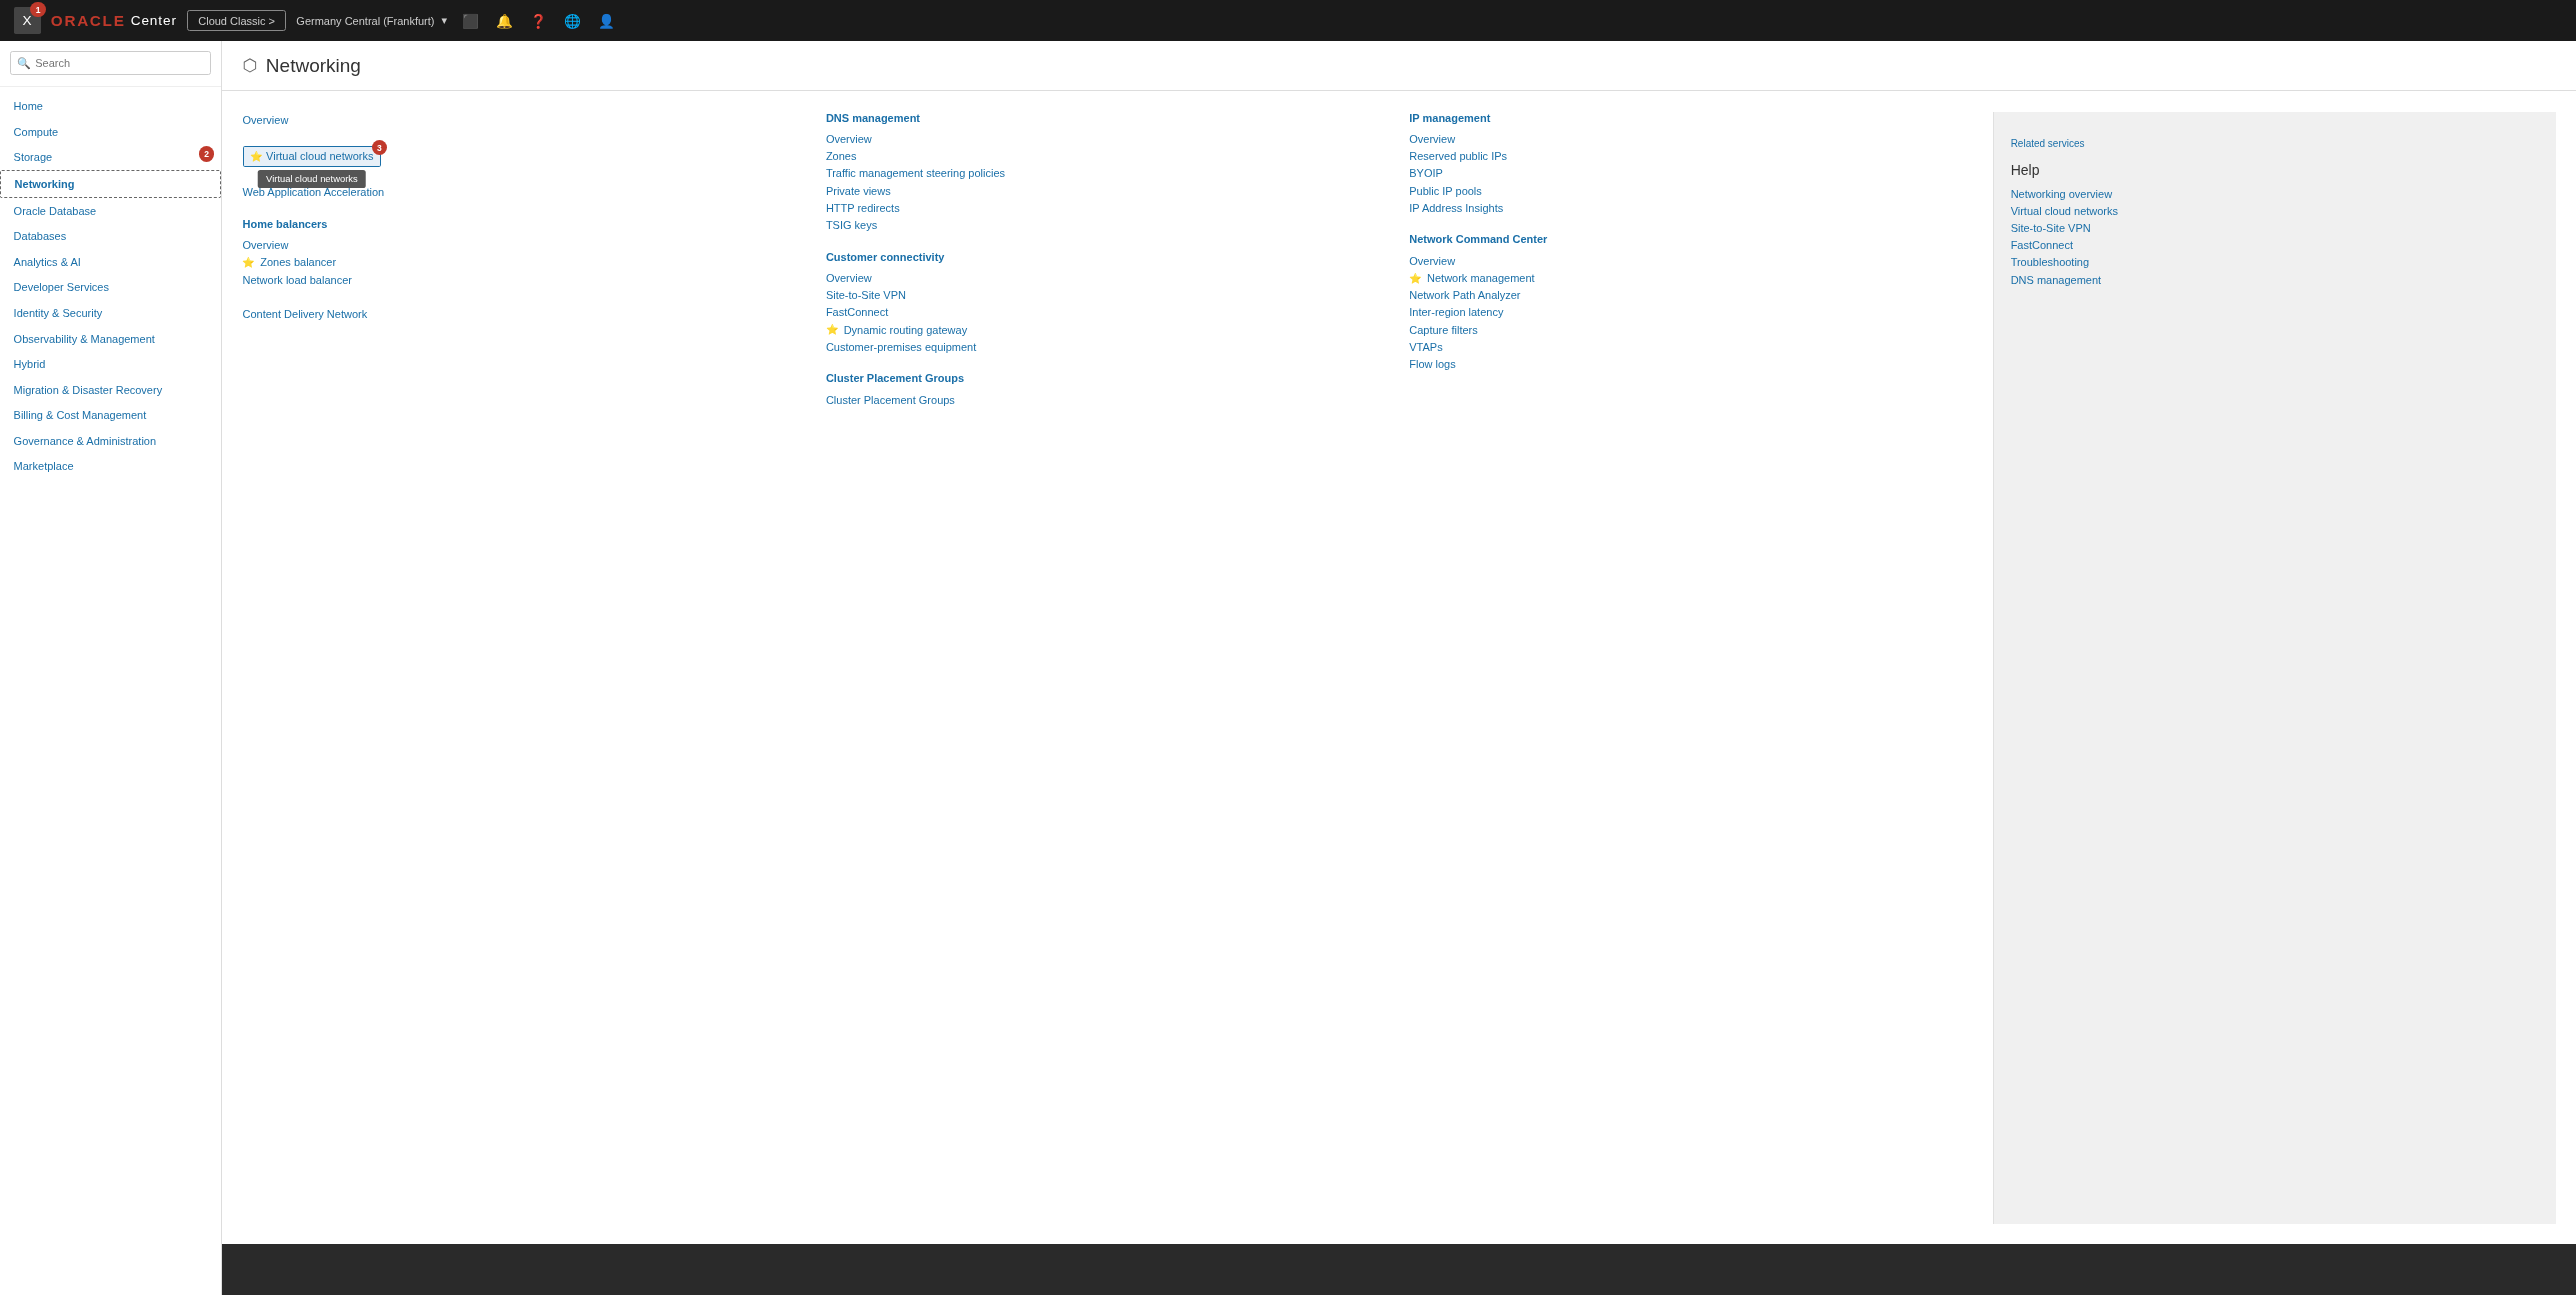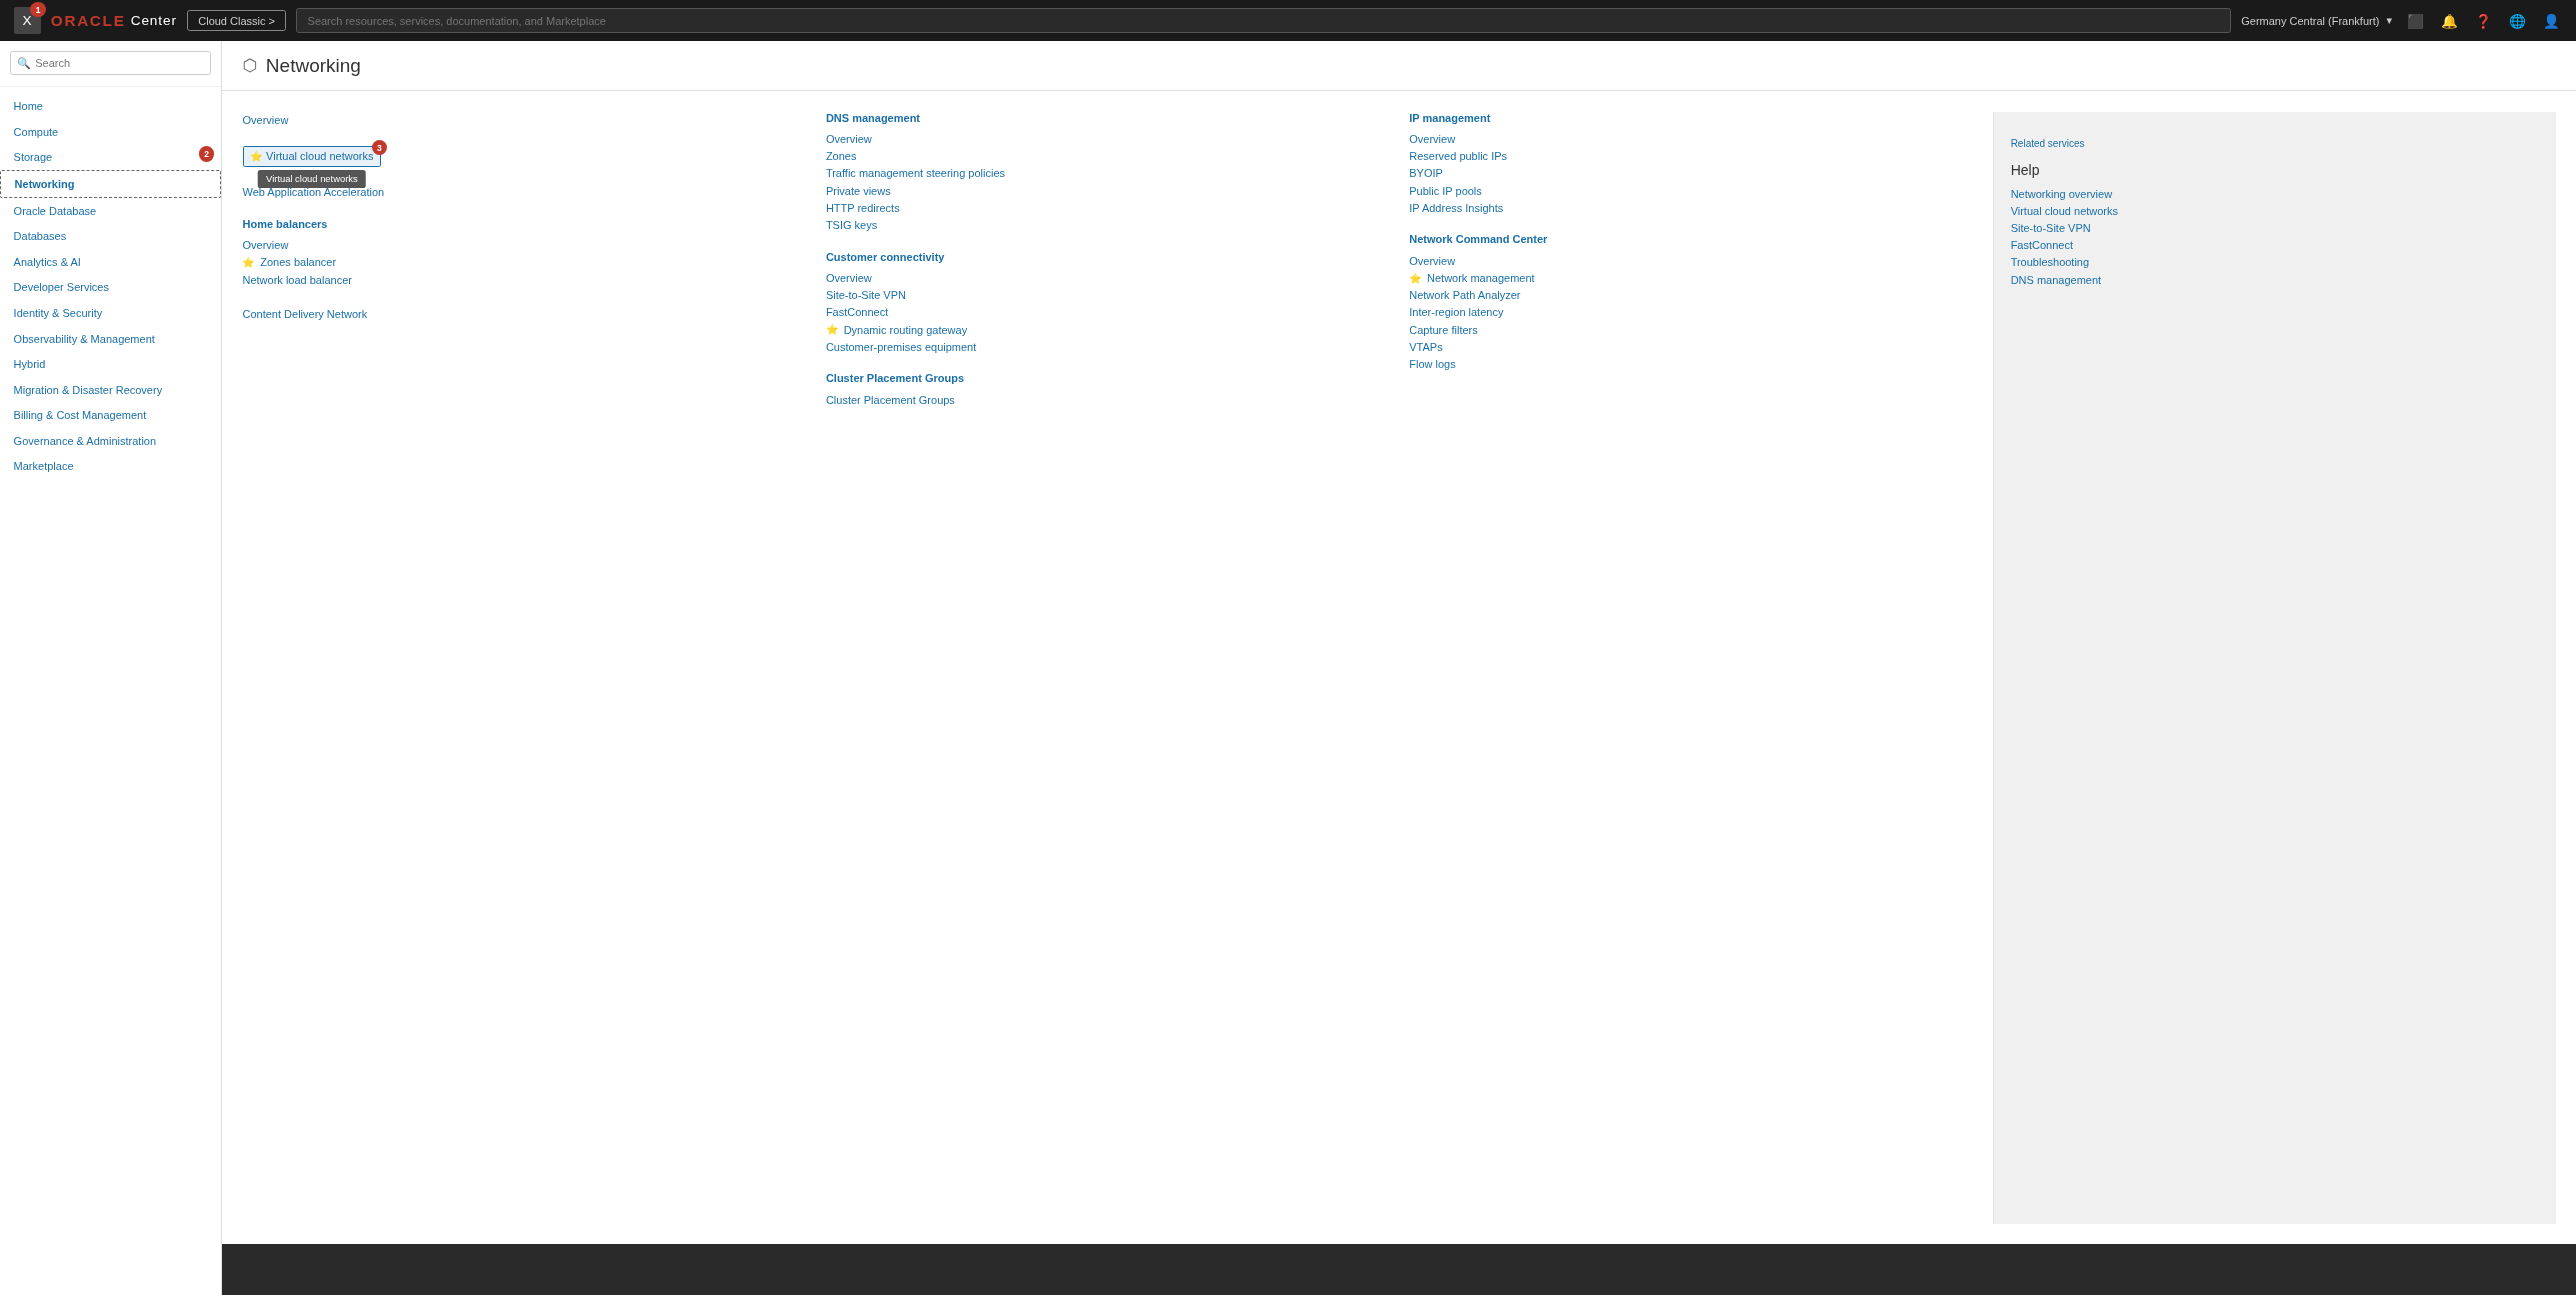--- a/index.html
+++ b/index.html
@@ -291,21 +291,20 @@
     <span>X</span>
     <span class="badge-red">1</span>
   </button>
   <div class="oracle-logo">
     <span style="color:#c0392b; font-weight:900; letter-spacing:1.7px;">ORACLE</span>
     <span class="cloud-text">Center</span>
   </div>
   <button class="cloud-classic-btn">
     <span>Cloud Classic &gt;</span>
   </button>
-  <input class="global-search" type="text" placeholder="Search resources, services, documentation, and Marketplace" style="">
   <div class="nav-right">
     <div class="region">
       <span>Germany Central (Frankfurt)</span>
       <span>▾</span>
     </div>
     <button class="nav-icon">⬛</button>
     <button class="nav-icon">🔔</button>
     <button class="nav-icon">❓</button>
     <button class="nav-icon">🌐</button>
     <button class="nav-icon">👤</button>

